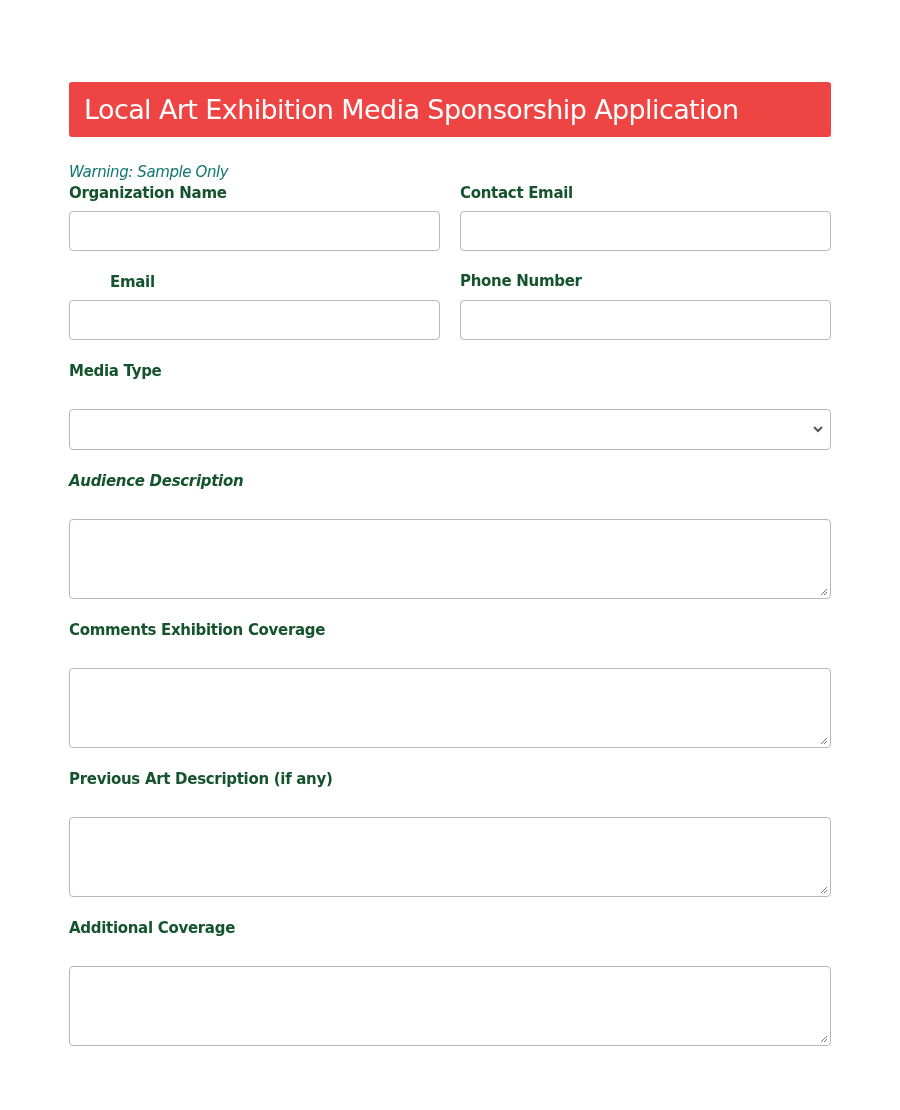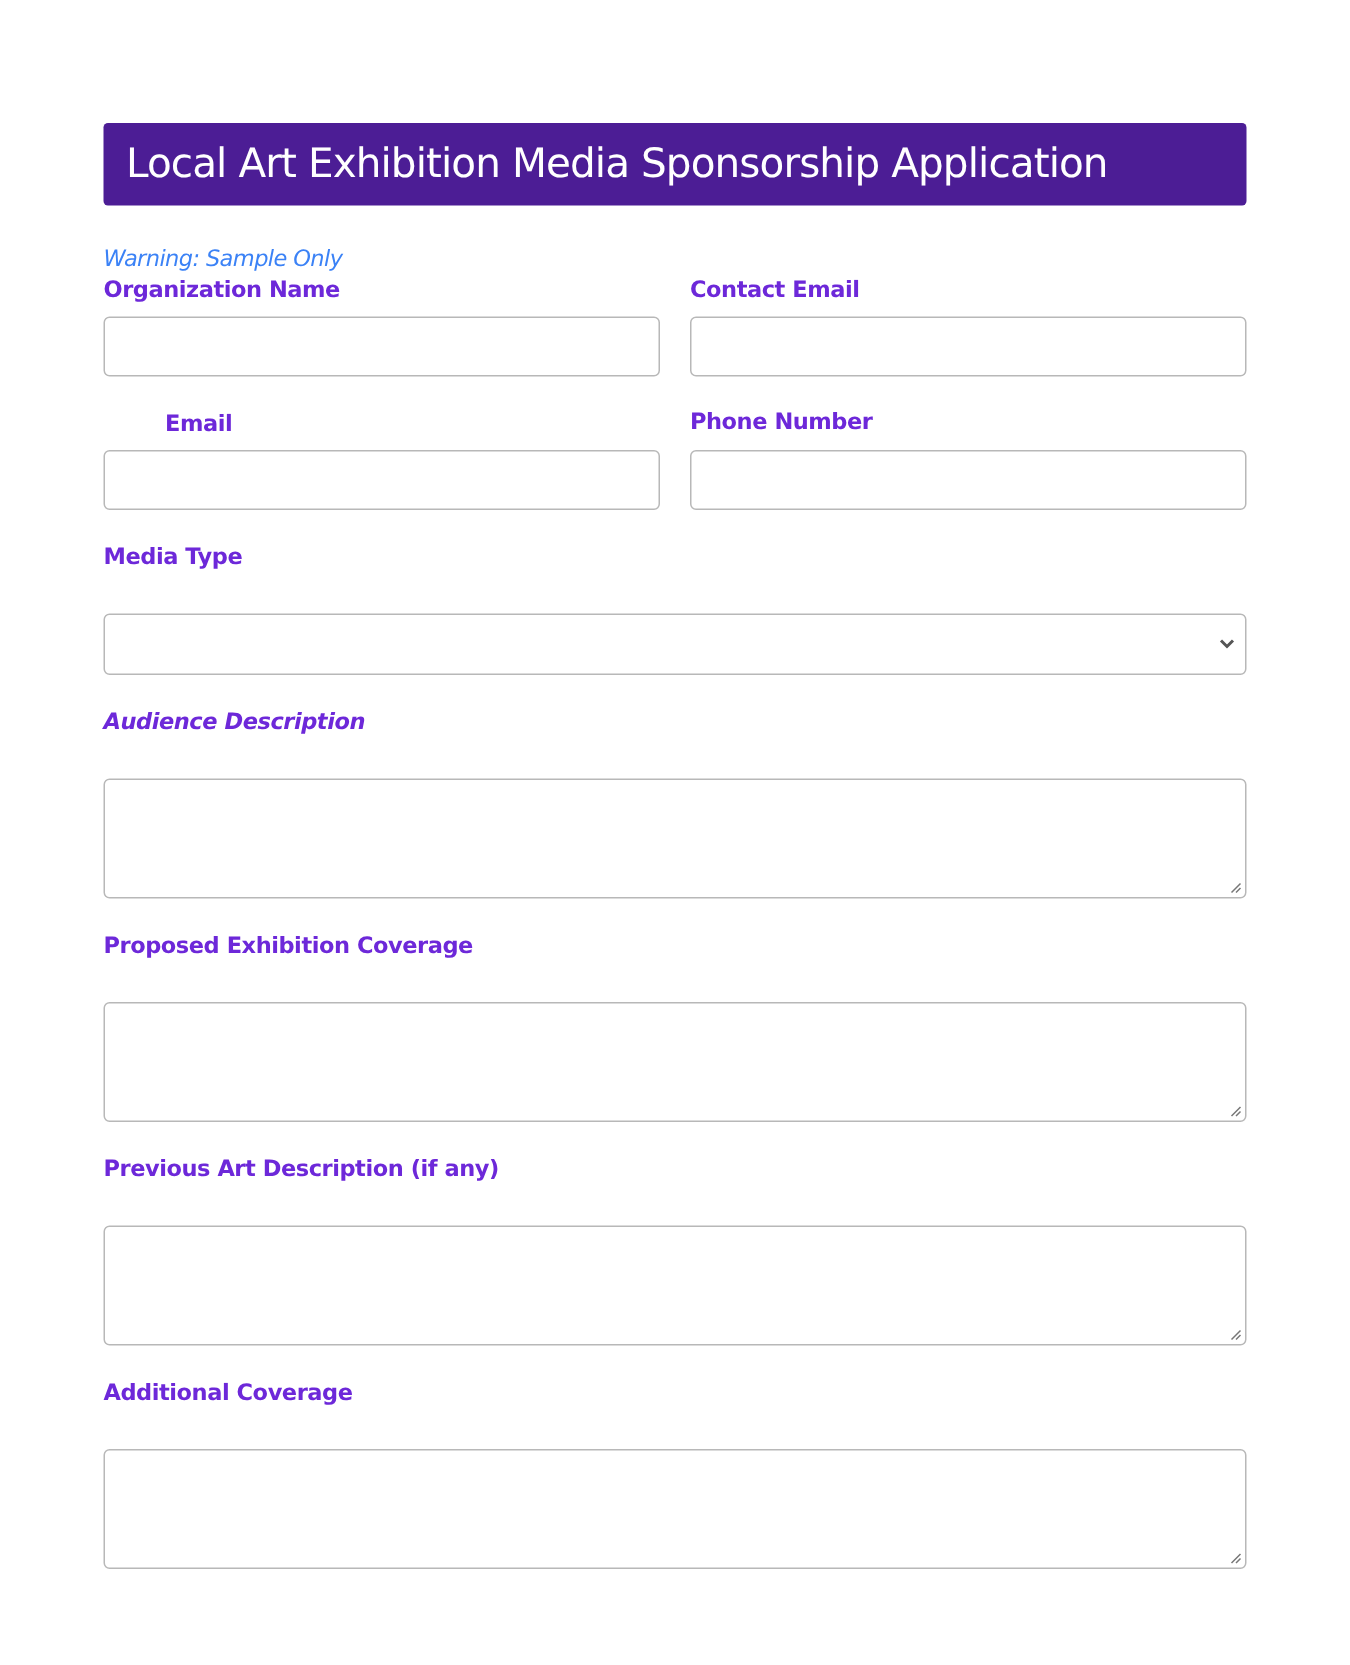--- a/index.html
+++ b/index.html
@@ -3,34 +3,34 @@
   <meta charset="utf-8">
   <style>
     html, body { margin: 0; padding: 0; background: #ffffff; }
     body {
       width: 900px; height: 1110px; position: relative; overflow: hidden;
       font-family: "Liberation Sans", "DejaVu Sans", sans-serif;
       color: #4a4a4a;
     }
     .container { position: absolute; left: 69px; top: 82px; width: 762px; }
     .header {
-      background: #4c1d95; border-radius: 3px; height: 55px;
+      background: #ef4444; border-radius: 3px; height: 55px;
       display: flex; align-items: center; padding-left: 15px; box-sizing: border-box;
     }
     .header h1 {
       margin: 0; color: #ffffff; font-weight: normal; font-size: 27px;
       font-family: "DejaVu Sans", "Liberation Sans", sans-serif; letter-spacing: -0.6px;
     }
     .warning {
       position: absolute; top: 81px; left: 0;
-      color: #3b82f6; font-style: italic; font-size: 15px;
+      color: #0f766e; font-style: italic; font-size: 15px;
       font-family: "DejaVu Sans", sans-serif; letter-spacing: -0.4px; text-align: center;
     }
     .label {
-      position: absolute; font-weight: bold; font-size: 15px; color: #6d28d9;
+      position: absolute; font-weight: bold; font-size: 15px; color: #14532d;
       font-family: "DejaVu Sans", sans-serif; letter-spacing: -0.3px;
     }
     .field {
       position: absolute; box-sizing: border-box; border: 1px solid #b8b8b8;
       border-radius: 4px; background: #fff;
     }
     .resize {
       position: absolute; right: 2px; bottom: 2px; width: 8px; height: 8px;
     }
     .chev { position: absolute; right: 6px; top: 14px; width: 12px; height: 10px; }
@@ -64,21 +64,21 @@
       </svg>
   </div>
 
   <div class="label" style="top:390px;left:0;font-style:italic;">Audience Description</div>
   <div class="field" style="top:437px;left:0;width:762px;height:80px;">
     <svg class="resize" viewBox="0 0 8 8">
         <path d="M7 1 L1 7 M7 4 L4 7" stroke="#777" stroke-width="1"></path>
       </svg>
   </div>
 
-  <div class="label" style="top:539px;left:0;">Proposed Exhibition Coverage</div>
+  <div class="label" style="top:539px;left:0;">Comments Exhibition Coverage</div>
   <div class="field" style="top:586px;left:0;width:762px;height:80px;">
     <svg class="resize" viewBox="0 0 8 8">
         <path d="M7 1 L1 7 M7 4 L4 7" stroke="#777" stroke-width="1"></path>
       </svg>
   </div>
 
   <div class="label" style="top:688px;left:0;">Previous Art Description (if any)</div>
   <div class="field" style="top:735px;left:0;width:762px;height:80px;">
     <svg class="resize" viewBox="0 0 8 8">
         <path d="M7 1 L1 7 M7 4 L4 7" stroke="#777" stroke-width="1"></path>

